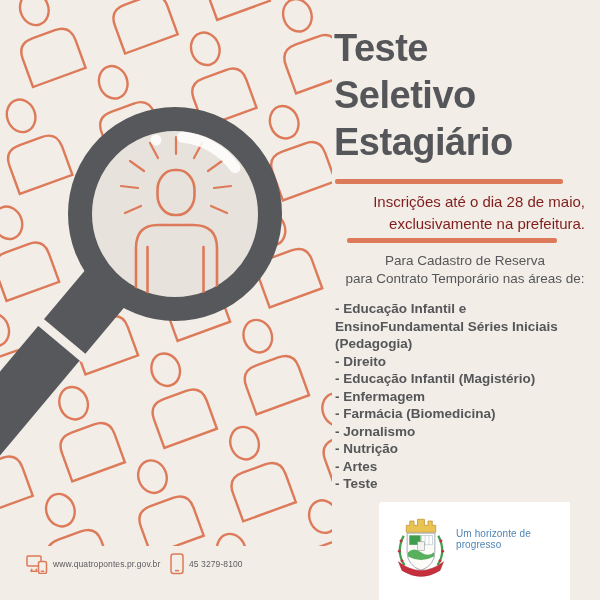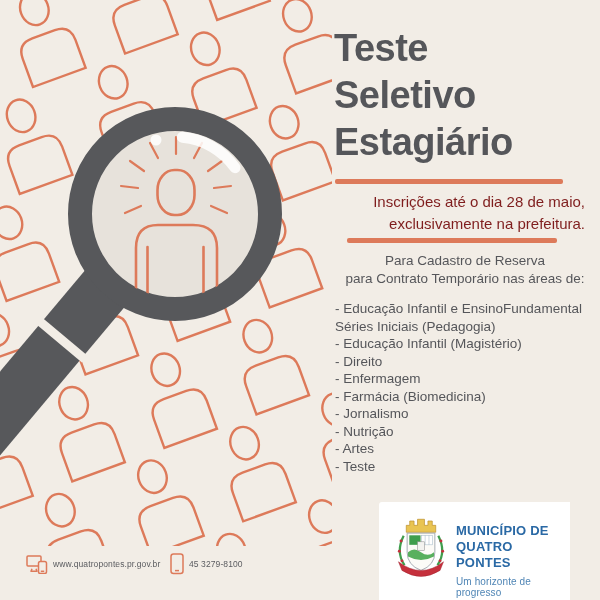--- a/index.html
+++ b/index.html
@@ -15,21 +15,21 @@
          font-weight:700;letter-spacing:-0.5px;color:#55565a;}
   .divider{position:absolute;height:5px;background:#dd7a5a;border-radius:2px;}
   .divider1{left:335px;top:179px;width:228px;}
   .divider2{left:347px;top:238px;width:210px;}
   .subtitle{position:absolute;left:335px;top:191px;font-size:15px;line-height:22px;
             color:#7f1d1d;width:250px;text-align:right;}
   .intro{position:absolute;left:335px;top:252px;font-size:13.5px;line-height:17.5px;
          color:#55565a;width:260px;text-align:center;}
   .areas{position:absolute;left:335px;top:300px;font-size:13.5px;line-height:17.5px;
          color:#55565a;width:260px;}
-  .areas div{margin:0;}
+  .areas div{margin:0;font-weight:bold;}
 
   
   .contact{position:absolute;top:552px;height:24px;display:flex;align-items:center;gap:5px;}
   .contact .label{font-size:8.5px;color:#5b5c60;letter-spacing:0.1px;white-space:nowrap;}
   .c-web{left:26px;}
   .c-phone{left:170px;}
   .c-fb{left:240px;}
 
   
   .logobox{position:absolute;left:379px;top:502px;width:191px;height:98px;
@@ -159,22 +159,22 @@
 
   <div class="divider divider2"></div>
 
   <div class="intro">
     <div>Para Cadastro de Reserva</div>
     <div>para Contrato Temporário nas áreas de:</div>
   </div>
 
   <div class="areas">
     <div>- Educação Infantil e EnsinoFundamental Séries Iniciais (Pedagogia)</div>
+    <div>- Direito</div>
     <div>- Educação Infantil (Magistério)</div>
-    <div>- Direito</div>
     <div>- Enfermagem</div>
     <div>- Farmácia (Biomedicina)</div>
     <div>- Jornalismo</div>
     <div>- Nutrição</div>
     <div>- Artes</div>
     <div>- Teste</div>
   </div>
 
   <div class="contact c-web">
     <svg width="22" height="20" viewBox="0 0 22 20">
@@ -216,21 +216,17 @@
       <path d="M14,23 H46 V45 Q46,60 30,66 Q14,60 14,45 Z" fill="#fcfbf7" stroke="#98a0a8" stroke-width="1"></path>
       <rect x="16.5" y="25.5" width="13" height="11" fill="#3f9e4d"></rect>
       <rect x="30.5" y="25.5" width="13" height="11" fill="#ffffff" stroke="#9fb6c6" stroke-width="0.6"></rect>
       <path d="M34.8,25.5 V36.5 M39.2,25.5 V36.5" stroke="#9fb6c6" stroke-width="0.6"></path>
       <path d="M15,45 Q22,39 30,45 Q38,51 45,45 L45,50 Q30,58 15,50 Z" fill="#58b05e"></path>
       <rect x="26" y="33" width="8" height="10" fill="#f3f3f0" stroke="#8c8c8c" stroke-width="0.6"></rect>
 
       <path d="M4,56 Q30,76 56,56 L52,66 Q30,80 8,66 Z" fill="#c5303c" stroke="#9e2330" stroke-width="0.5"></path>
     </svg>
     <div class="logotext">
-      <div class="logoname">
-        <div>MUNICÍPIO DE</div>
-        <div>QUATRO PONTES</div>
-      </div>
       <div class="logotag">Um horizonte de progresso</div>
     </div>
   </div>
 
 </div>
 
 </body></html>

